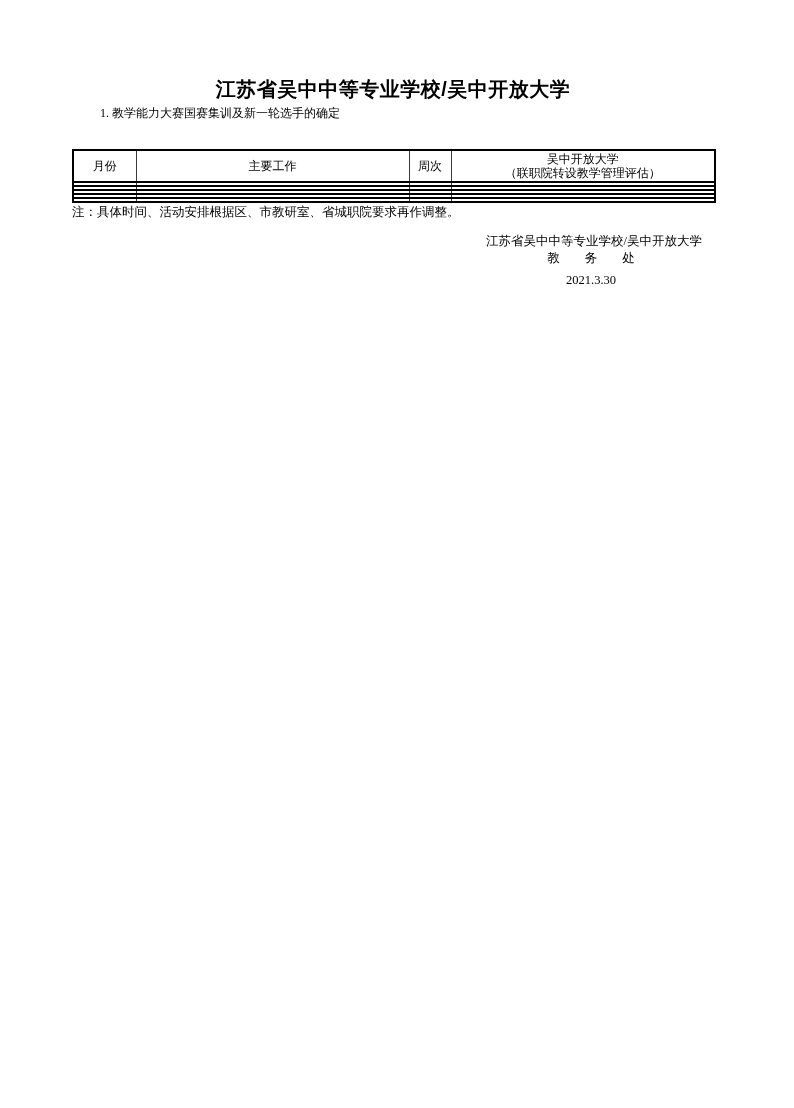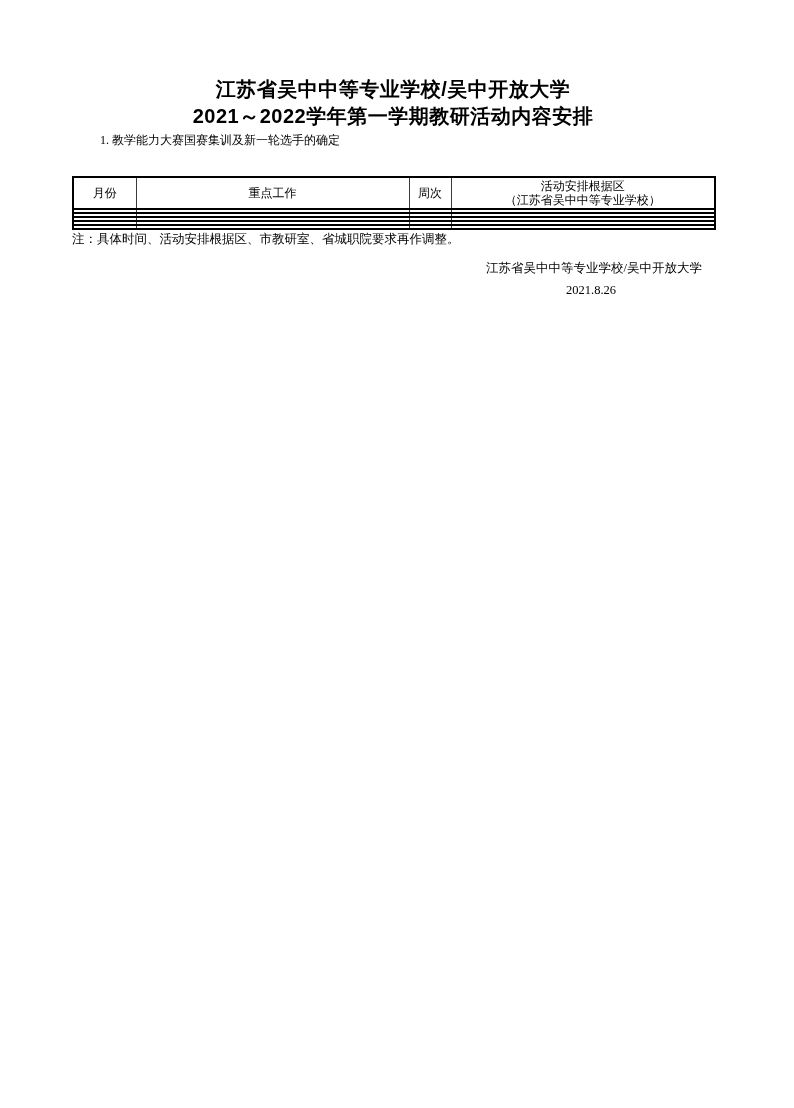--- a/index.html
+++ b/index.html
@@ -75,41 +75,40 @@
   .sig-org { text-align: right; white-space: nowrap; }
   .sig-dept { text-align: center; margin-top: 1px; }
   .sig-date { text-align: center; margin-top: 6px; }
 </style>
 </head>
 <body>
 
 <div class="page">
 
   <div class="title">江苏省吴中中等专业学校/吴中开放大学</div>
-  <div class="title">2021～2022学年第一学期教研活动内容安排</div>
 
   <div class="kw-list" id="kw-list">
       <div>1. 教学能力大赛国赛集训及新一轮选手的确定</div>
     </div>
 
   <table class="schedule">
     <colgroup>
       <col style="width:63px">
       <col style="width:273px">
       <col style="width:42px">
       <col style="width:264px">
     </colgroup>
     <thead>
       <tr>
         <th>月份</th>
-        <th>重点工作</th>
+        <th>主要工作</th>
         <th>周次</th>
         <th>
-          <div>活动安排根据区</div>
-          <div>（江苏省吴中中等专业学校）</div>
+          <div>吴中开放大学</div>
+          <div>（联职院转设教学管理评估）</div>
         </th>
       </tr>
     </thead>
     <tbody id="table-body">
         <tr class="gap">
           <td></td>
           <td></td>
           <td></td>
           <td></td>
         </tr>
@@ -137,16 +136,17 @@
           <td></td>
           <td></td>
         </tr>
       </tbody>
   </table>
 
   <div class="note">注：具体时间、活动安排根据区、市教研室、省城职院要求再作调整。</div>
 
   <div class="signature">
     <div class="sig-org">江苏省吴中中等专业学校/吴中开放大学</div>
-    <div class="sig-date">2021.8.26</div>
+    <div class="sig-dept">教　　务　　处</div>
+    <div class="sig-date">2021.3.30</div>
   </div>
 
 </div>
 
 </body></html>

